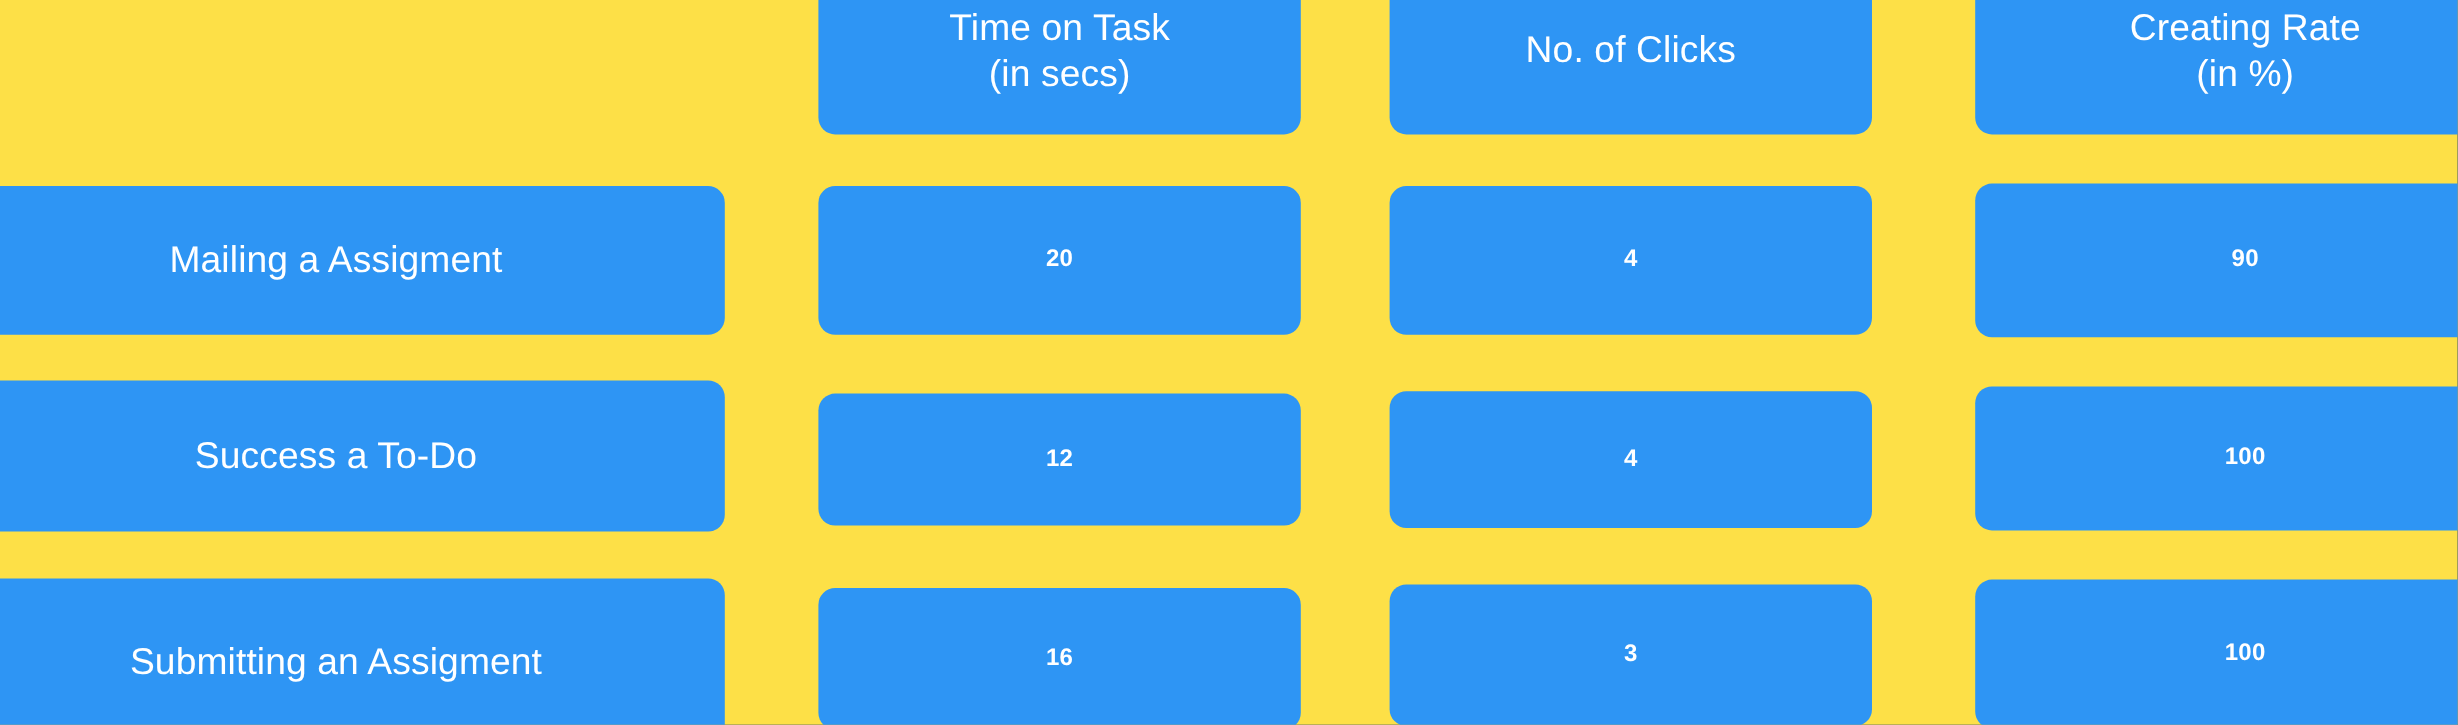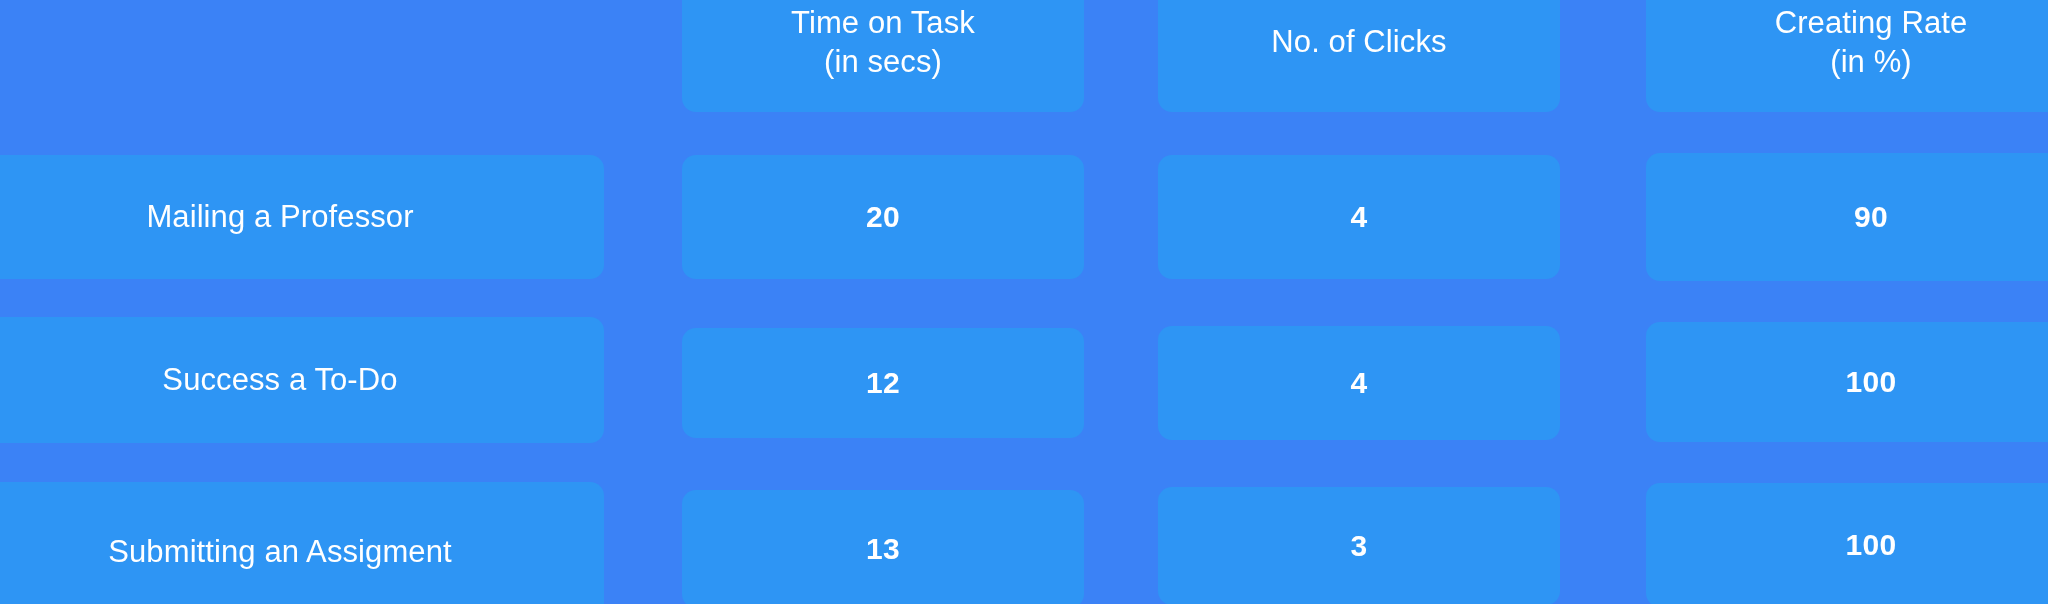--- a/index.html
+++ b/index.html
@@ -44,51 +44,51 @@
 
   
   .cell.rowlabel {
     font-size: 31px;
     font-weight: 400;
     letter-spacing: 0.1px;
   }
 
   
   .cell.value {
-    font-size: 30px;
+    font-size: 20px;
     font-weight: 700;
     letter-spacing: 0.3px;
   }
 
   .cell .label-text {
     display: block;
     white-space: pre-line;
   }
 </style>
 </head>
 <body style="background: rgb(79, 102, 111);">
 
-<div id="matrix" style="background: #3b82f6;">
+<div id="matrix" style="background: #fde047;">
 
   <div class="cell header" style="left: 682px; top: -28px; width: 402px; height: 140px; background: rgb(46, 149, 244); color: rgb(255, 255, 255);">
     <span class="label-text">Time on Task
 (in secs)</span>
   </div>
 
   <div class="cell header" style="left: 1158px; top: -28px; width: 402px; height: 140px; background: rgb(46, 149, 244); color: rgb(255, 255, 255);">
     <span class="label-text">No. of Clicks</span>
   </div>
 
   <div class="cell header" style="left: 1646px; top: -28px; width: 450px; height: 140px; background: rgb(46, 149, 244); color: rgb(255, 255, 255);">
     <span class="label-text">Creating Rate
 (in %)</span>
   </div>
 
   <div class="cell rowlabel" style="left: -44px; top: 155px; width: 648px; height: 124px; background: rgb(46, 149, 244); color: rgb(255, 255, 255);">
-    <span class="label-text">Mailing a Professor</span>
+    <span class="label-text">Mailing a Assigment</span>
   </div>
 
   <div class="cell value" style="left: 682px; top: 155px; width: 402px; height: 124px; background: rgb(46, 149, 244); color: rgb(255, 255, 255);">
     <span class="label-text">20</span>
   </div>
 
   <div class="cell value" style="left: 1158px; top: 155px; width: 402px; height: 124px; background: rgb(46, 149, 244); color: rgb(255, 255, 255);">
     <span class="label-text">4</span>
   </div>
 
@@ -110,21 +110,21 @@
 
   <div class="cell value" style="left: 1646px; top: 322px; width: 450px; height: 120px; background: rgb(46, 149, 244); color: rgb(255, 255, 255);">
     <span class="label-text">100</span>
   </div>
 
   <div class="cell rowlabel" style="left: -44px; top: 482px; width: 648px; height: 140px; background: rgb(46, 149, 244); color: rgb(255, 255, 255);">
     <span class="label-text">Submitting an Assigment</span>
   </div>
 
   <div class="cell value" style="left: 682px; top: 490px; width: 402px; height: 118px; background: rgb(46, 149, 244); color: rgb(255, 255, 255);">
-    <span class="label-text">13</span>
+    <span class="label-text">16</span>
   </div>
 
   <div class="cell value" style="left: 1158px; top: 487px; width: 402px; height: 118px; background: rgb(46, 149, 244); color: rgb(255, 255, 255);">
     <span class="label-text">3</span>
   </div>
 
   <div class="cell value" style="left: 1646px; top: 483px; width: 450px; height: 124px; background: rgb(46, 149, 244); color: rgb(255, 255, 255);">
     <span class="label-text">100</span>
   </div>
 

